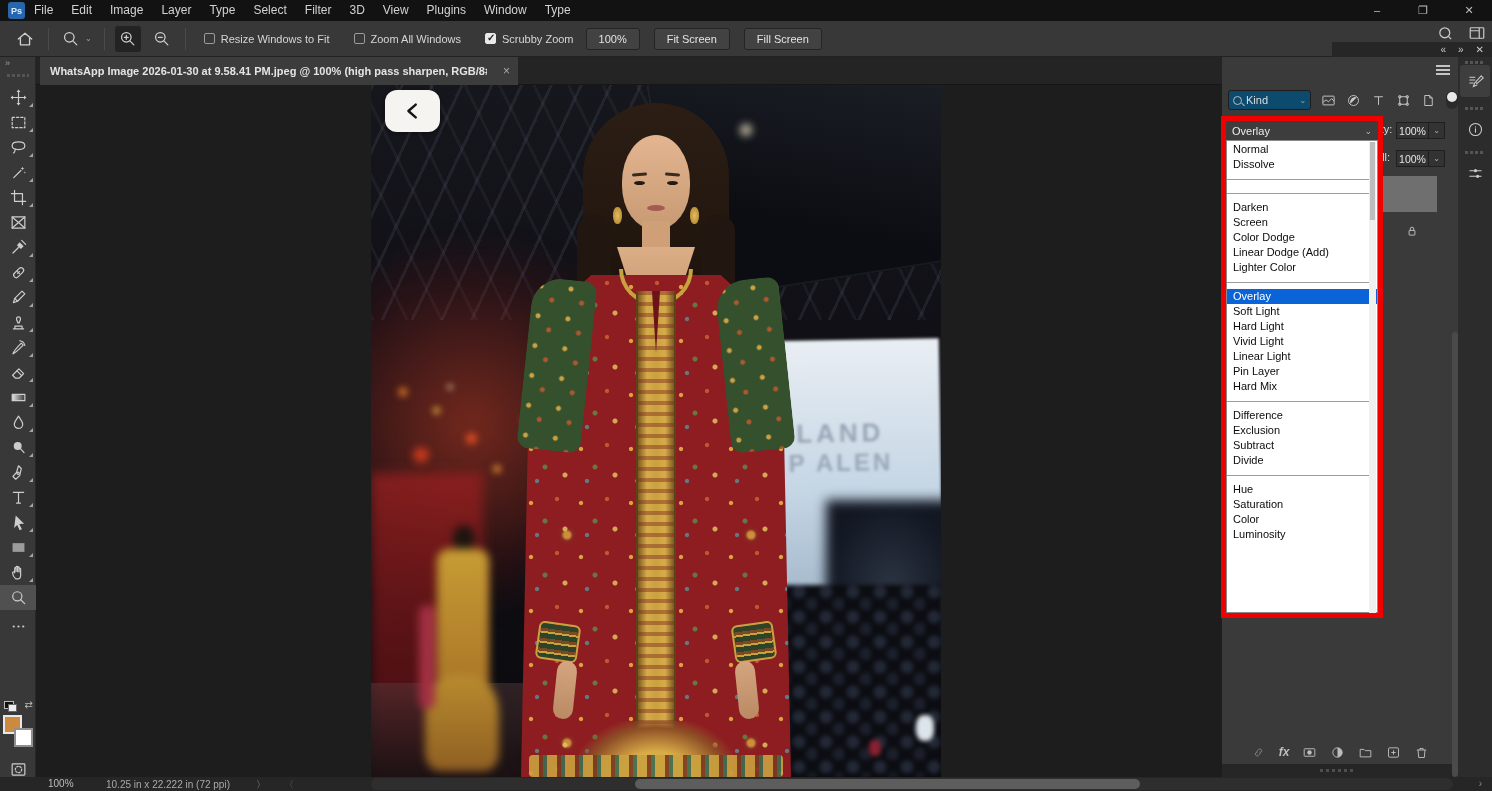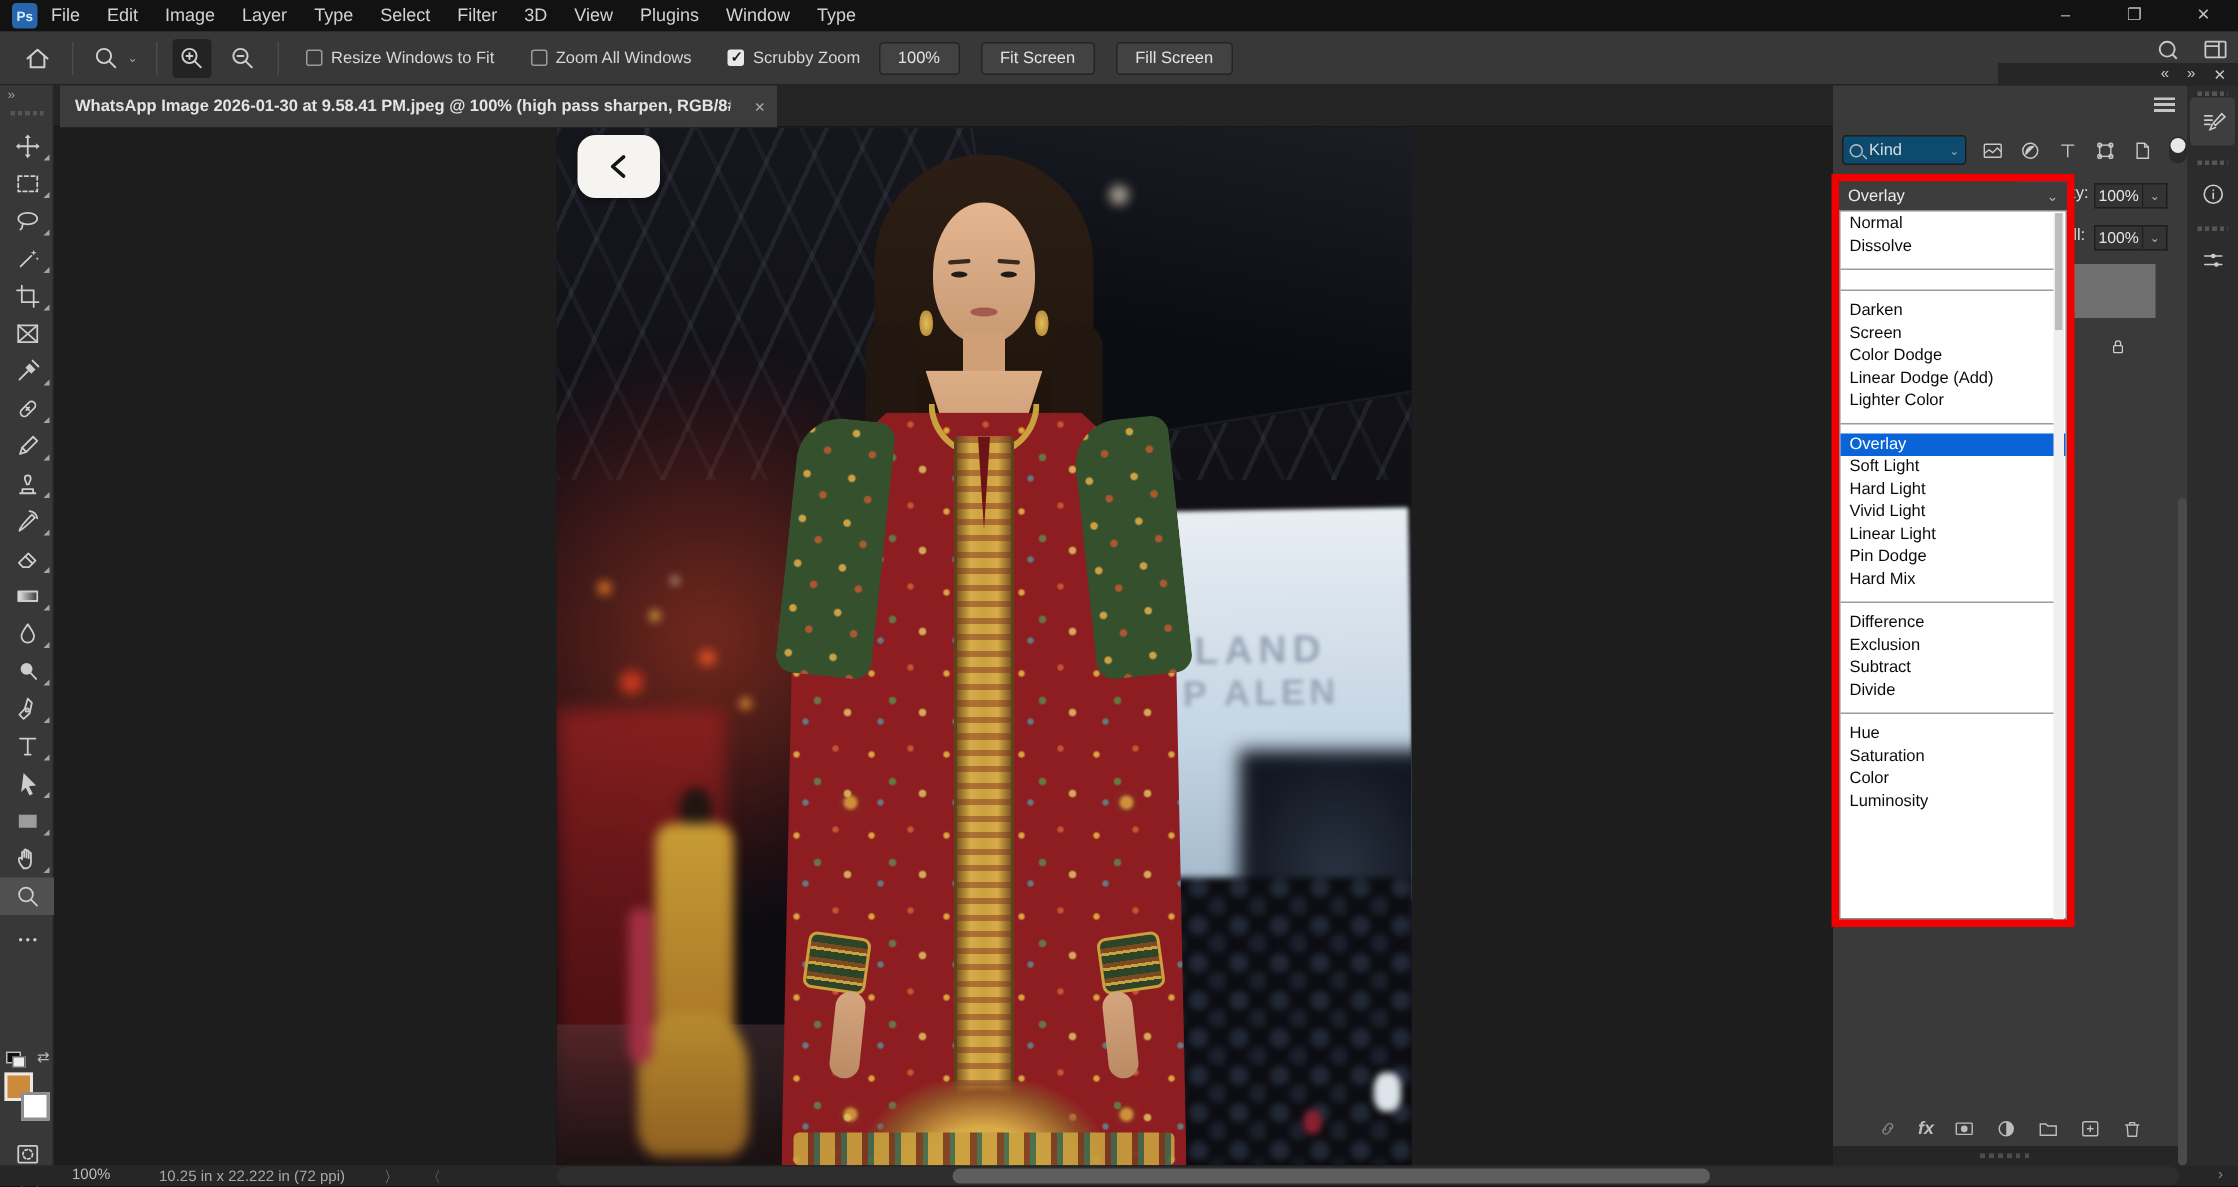--- a/index.html
+++ b/index.html
@@ -669,21 +669,21 @@
       <div class="bm-item">Linear Dodge (Add)</div>
       <div class="bm-item">Lighter Color</div>
     </div>
     <div class="bm-sep"></div>
     <div class="bm-group">
       <div class="bm-item hl">Overlay</div>
       <div class="bm-item">Soft Light</div>
       <div class="bm-item">Hard Light</div>
       <div class="bm-item">Vivid Light</div>
       <div class="bm-item">Linear Light</div>
-      <div class="bm-item">Pin Dodge</div>
+      <div class="bm-item">Pin Layer</div>
       <div class="bm-item">Hard Mix</div>
     </div>
     <div class="bm-sep"></div>
     <div class="bm-group">
       <div class="bm-item">Difference</div>
       <div class="bm-item">Exclusion</div>
       <div class="bm-item">Subtract</div>
       <div class="bm-item">Divide</div>
     </div>
     <div class="bm-sep"></div>

